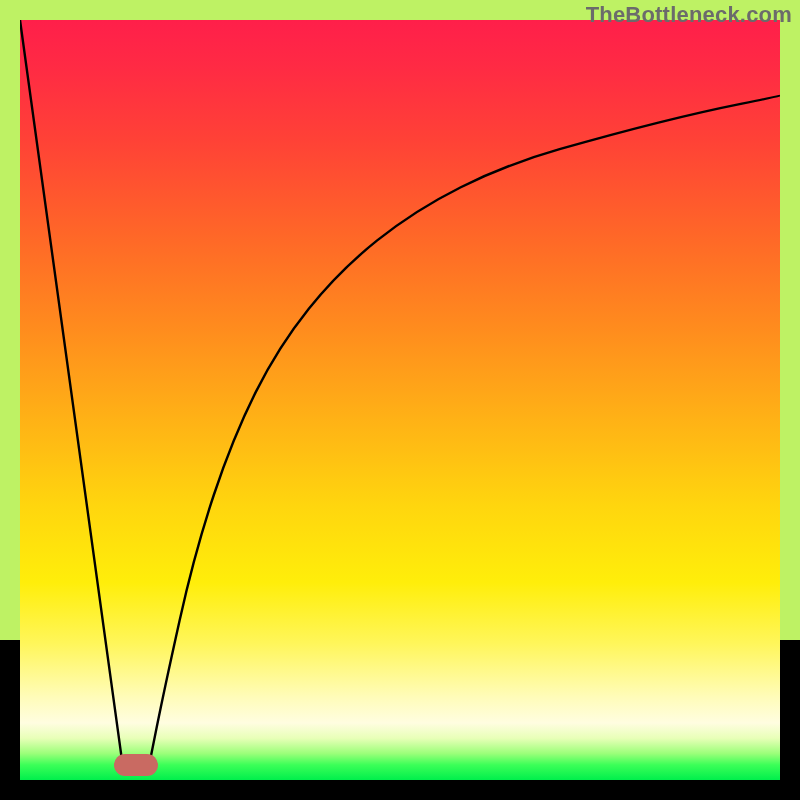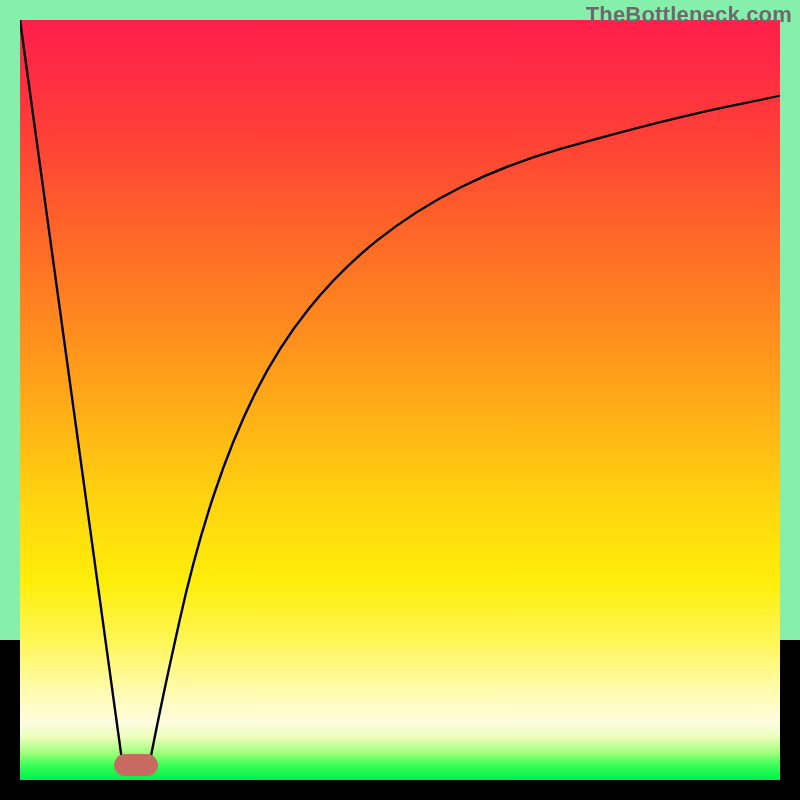--- a/index.html
+++ b/index.html
@@ -9,21 +9,21 @@
     height: 800px;
     background: #000;
     overflow: hidden;
   }
   .frame {
     position: absolute;
     left: 0;
     top: 0;
     width: 800px;
     height: 640px;
-    background: #86efac;
+    background: #bef264;
   }
   .plot {
     position: absolute;
     left: 20px;
     top: 20px;
     width: 760px;
     height: 760px;
     overflow: hidden;
   }
   .gradient {

